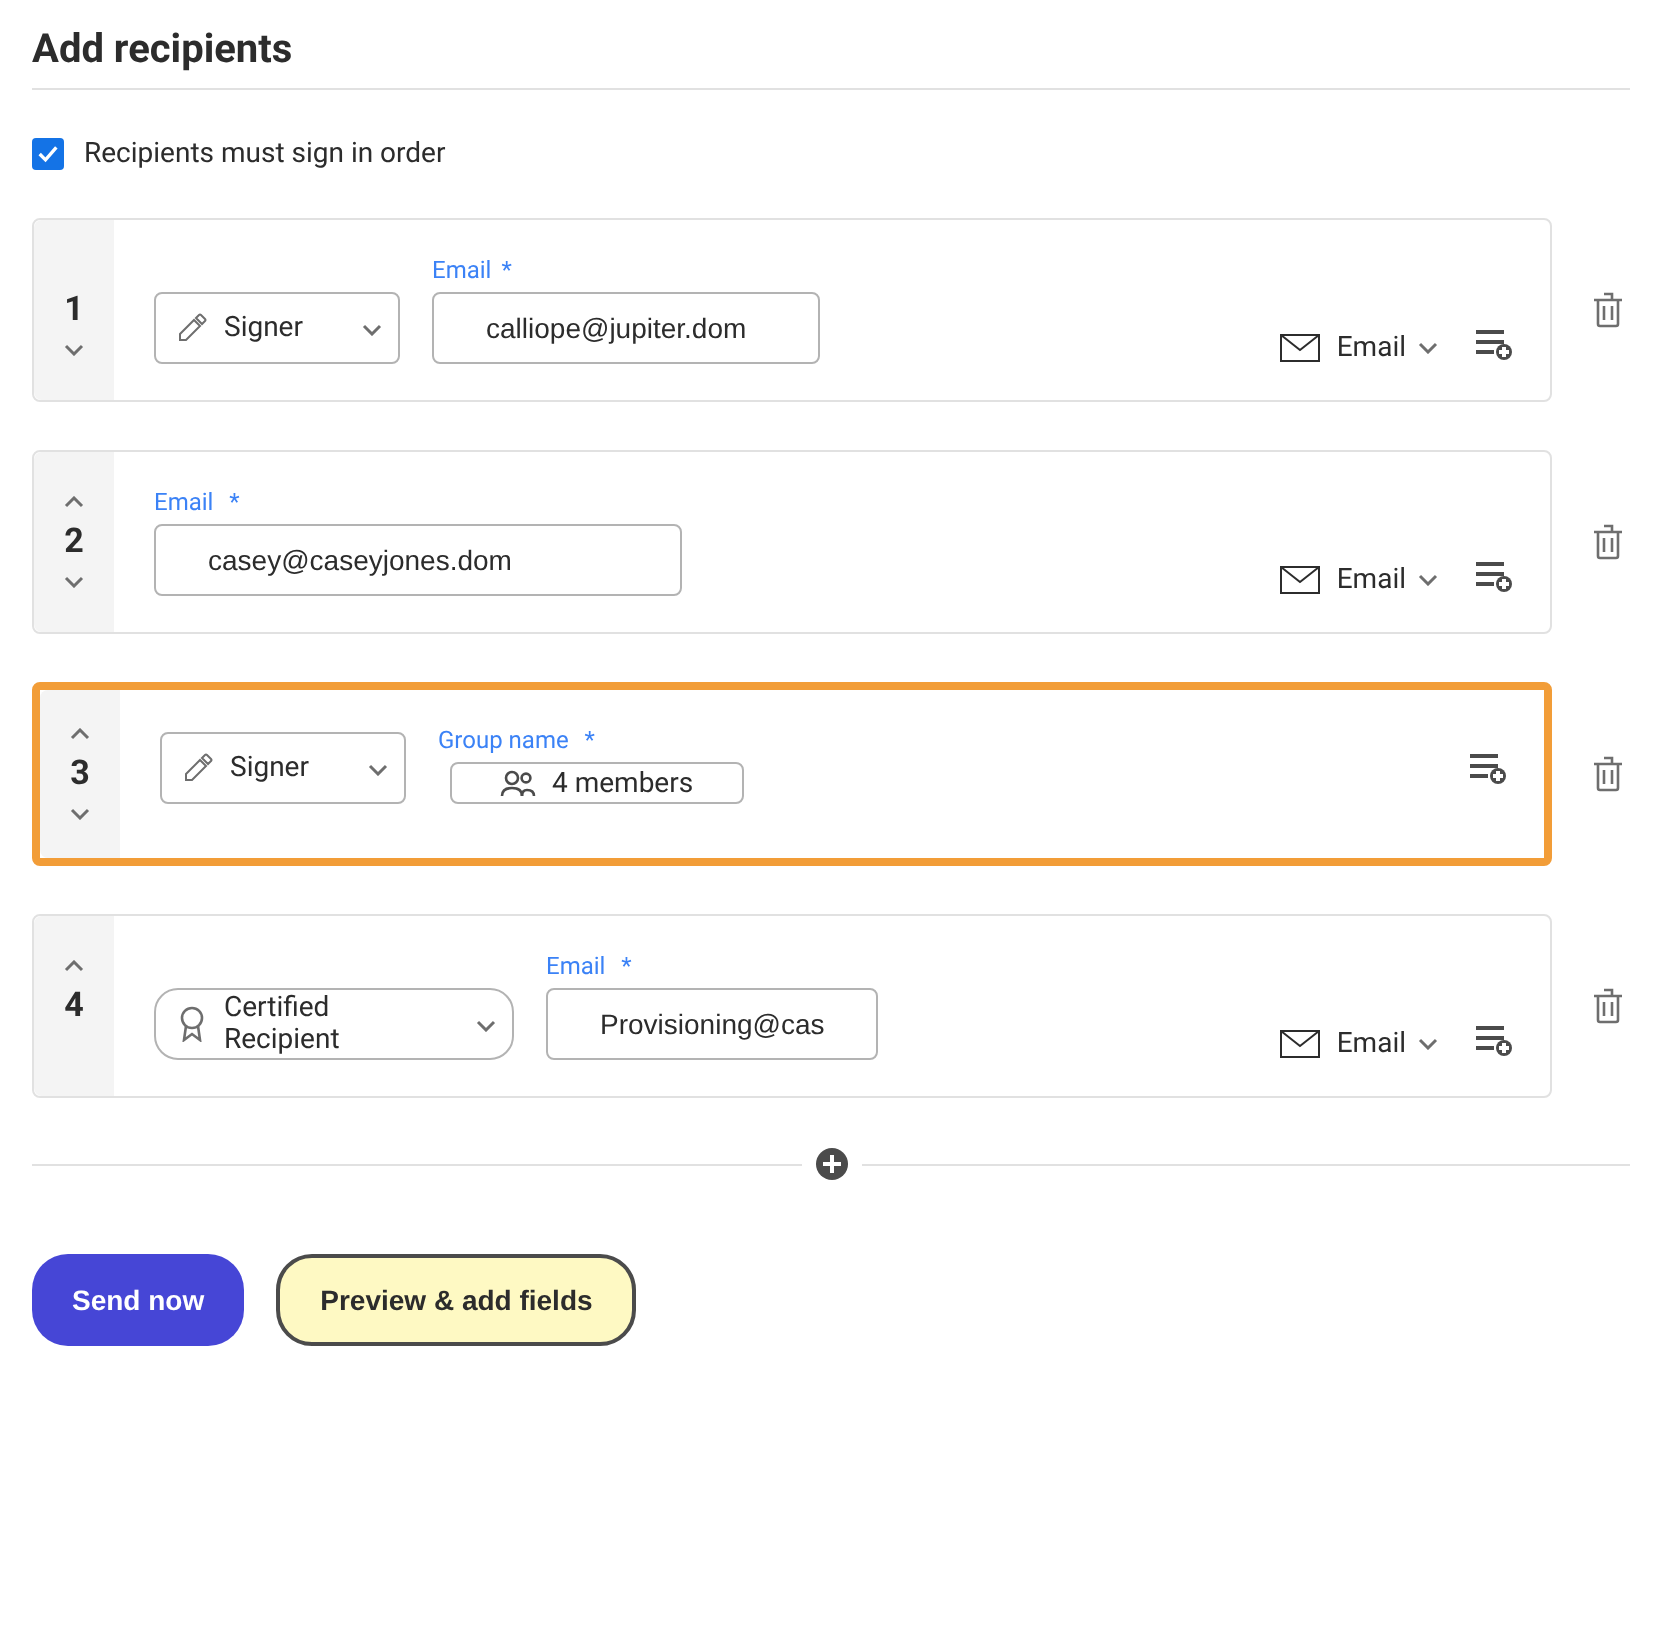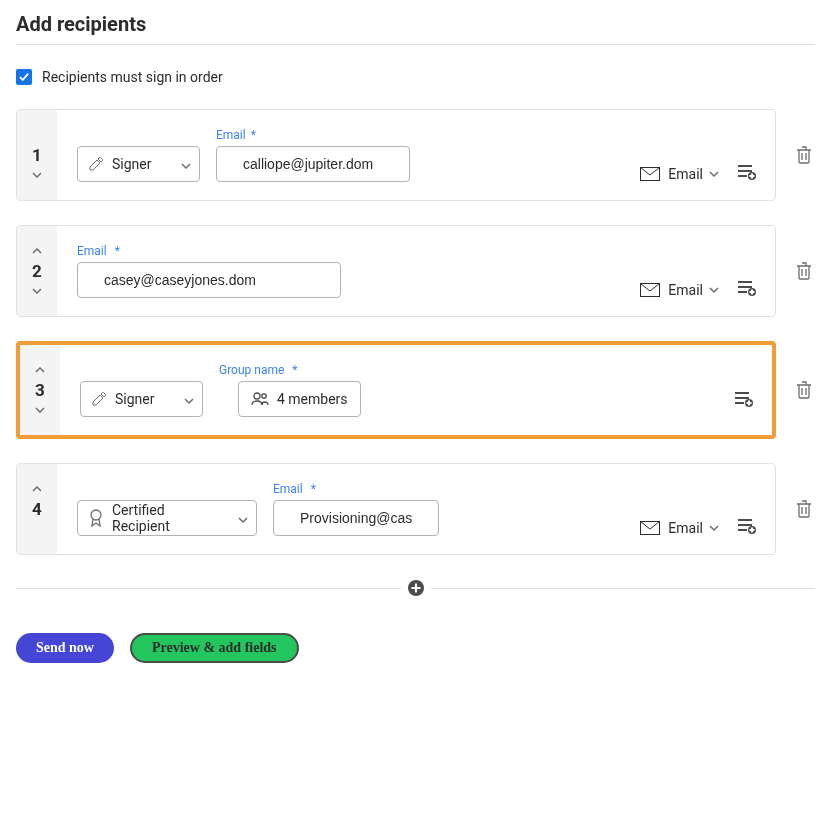--- a/index.html
+++ b/index.html
@@ -94,21 +94,21 @@
     padding: 0 8px 0 10px;
     margin-right: 16px;
     cursor: pointer;
     background: #fff;
     flex-shrink: 0;
   }
   .role-select .role-icon { margin-right: 8px; display: flex; }
   .role-select .role-label { margin-right: 14px; }
   .role-select .chev { margin-left: auto; }
   .role-w1 { width: 123px; text-align: right; }
-  .role-w2 { width: 180px; }
+  .role-w2 { width: 180px; border-radius: 12px; }
   .field-group { display: flex; flex-direction: column; flex: 1; }
   .field-label {
     font-size: 12px;
     color: #3b82f6;
     margin-bottom: 4px;
   }
   .field-label .req { margin-left: 2px; }
   .text-input {
     height: 36px;
     border: 1px solid #b3b3b3;
@@ -117,25 +117,25 @@
     font-size: 14px;
     color: #2c2c2c;
     outline: none;
     background: #fff;
     width: 100%;
   }
   .input-row { display: flex; }
   .members-btn {
     display: flex;
     align-items: center;
-    height: 36px;
+    height: 21px;
     border: 1px solid #b3b3b3;
     border-radius: 4px;
-    padding: 0 12px;
-    margin-left: 19px;
+    padding: 0 24px;
+    margin-left: 6px;
     cursor: pointer;
     background: #fff;
     white-space: nowrap;
   }
   .members-btn svg { margin-right: 8px; }
   .spacer { flex: 1; }
   .email-btn {
     display: flex;
     align-items: center;
     margin-left: 36px;
@@ -188,33 +188,32 @@
   }
   .divider-plus .line { flex: 1; height: 1px; background: #e1e1e1; }
   .divider-plus .plus {
     margin: 0 6px;
     color: #4b4b4b;
     cursor: pointer;
     display: flex;
   }
   .button-row { display: flex; gap: 16px; }
   .btn {
-    height: 30px;
+    height: 46px;
     border-radius: 18px;
     padding: 0 20px;
     font-size: 14px;
     font-weight: 700;
     cursor: pointer;
     display: inline-flex;
     align-items: center;
     border: none;
-    font-family: Liberation Serif, serif;
   }
   .btn-primary { background: #4646d6; color: #fff; }
-  .btn-secondary { background: #22c55e; color: #2c2c2c; border: 2px solid #4b4b4b; font-weight: 700; }
+  .btn-secondary { background: #fef9c3; color: #2c2c2c; border: 2px solid #4b4b4b; font-weight: 700; }
   svg { pointer-events: none; }
 </style>
 </head>
 <body>
 
 <h2 class="title">Add recipients</h2>
 <hr class="hr">
 
 <div class="order-row">
   <span class="checkbox">

